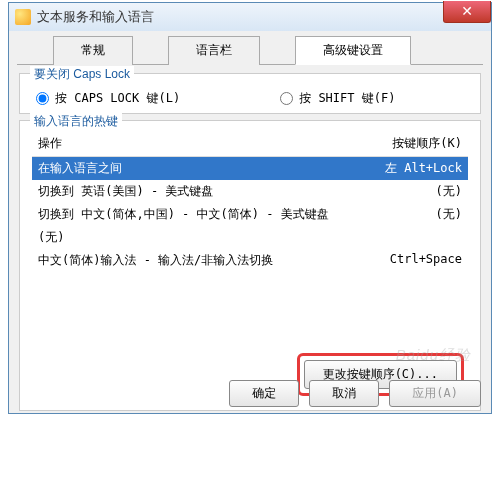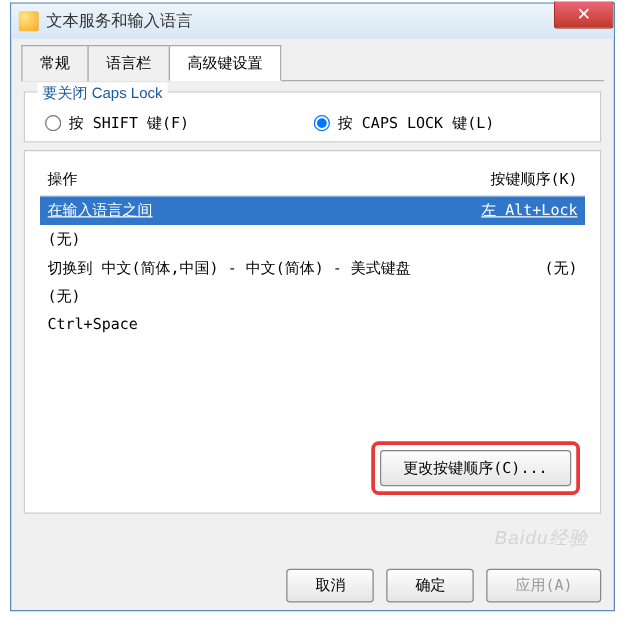--- a/index.html
+++ b/index.html
@@ -1,35 +1,35 @@
 <!DOCTYPE html>
 <html><head>
 <meta charset="utf-8">
 <style>
 * { box-sizing: border-box; margin: 0; padding: 0; }
 body { font-family: "Microsoft YaHei", SimSun, sans-serif; font-size: 12px; background: #fff; width: 500px; height: 500px; position: relative; }
-.window { position: absolute; left: 8px; top: 2px; width: 484px; height: 487px; border: 1px solid #5a8ab5; background: #f0f0f0; }
+.window { position: absolute; left: 8px; top: 2px; width: 484px; height: 412px; border: 1px solid #5a8ab5; background: #f0f0f0; }
 .titlebar { height: 28px; background: linear-gradient(#eef4fb, #d8e6f5); display: flex; align-items: center; padding-left: 6px; position: relative; }
 .titlebar-icon { width: 16px; height: 16px; background: radial-gradient(circle at 30% 30%, #ffe680, #f5a623); border-radius: 2px; margin-right: 6px; }
 .titlebar-text { color: #333; font-size: 13px; }
 .close-btn { position: absolute; right: 0; top: -2px; width: 48px; height: 22px; background: linear-gradient(#e67, #c0392b); border: 1px solid #a03020; border-top: none; border-radius: 0 0 3px 3px; color: #fff; text-align: center; line-height: 20px; font-size: 14px; }
 .content { padding: 4px 8px 8px 8px; }
 .tabs { display: flex; border-bottom: 1px solid #aaa; margin-bottom: 8px; }
-.tab { padding: 5px 14px; border: 1px solid #aaa; border-bottom: none; background: #f0f0f0; margin-right: -1px; position: relative; top: 1px; cursor: pointer; }
+.tab { padding: 5px 27px; border: 1px solid #aaa; border-bottom: none; background: #f0f0f0; margin-right: -1px; position: relative; top: 1px; cursor: pointer; margin-left: 36px; }
 .tab.active { background: #fff; border-bottom: 1px solid #fff; }
 .groupbox { border: 1px solid #ccc; margin: 6px 2px; padding: 10px 12px 0 12px; position: relative; background: #fff; }
 .groupbox-title { position: absolute; top: -8px; left: 10px; background: #fff; padding: 0 4px; color: #1a5a9e; font-size: 12px; }
 .radio-row { display: flex; gap: 100px; padding: 6px 4px; font-family: "MS Gothic", monospace; }
 .radio-opt { display: flex; align-items: center; gap: 4px; }
 .radio-opt input { margin-right: 2px; }
 .hotkey-header { display: flex; padding: 4px 6px; border-bottom: 1px solid #ddd; font-family: SimSun, monospace; gap: 20px; }
 .hotkey-header .col1 { flex: 1; }
 .hotkey-list { height: 190px; overflow: hidden; font-family: SimSun, monospace; font-size: 12px; }
 .hotkey-row { display: flex; padding: 3px 6px; }
-.hotkey-row.selected { background: #3177c9; color: #fff; text-decoration: underline; }
+.hotkey-row.selected { background: #3177c9; color: #fff; }
 .hotkey-row .col1 { flex: 1; white-space: nowrap; overflow: hidden; }
 .hotkey-row .col2 { text-align: right; white-space: nowrap; }
 .btn-area { text-align: right; padding: 6px 4px; }
 .highlight-box { border: 3px solid #e63939; border-radius: 6px; display: inline-block; padding: 4px; }
 .btn { background: linear-gradient(#fdfdfd, #e5e5e5); border: 1px solid #888; border-radius: 3px; padding: 5px 18px; font-size: 12px; cursor: pointer; font-family: SimSun, monospace; }
 .dialog-buttons { position: absolute; bottom: 6px; right: 10px; display: flex; gap: 10px; }
 .dialog-buttons .btn { padding: 4px 22px; }
 .btn.disabled { color: #999; }
 .watermark { position: absolute; right: 20px; bottom: 48px; font-size: 15px; color: rgba(160,160,160,0.35); font-style: italic; pointer-events: none; letter-spacing: 1px; }
 </style>
@@ -46,62 +46,65 @@
     <div class="tabs">
       <div class="tab">常规</div>
       <div class="tab">语言栏</div>
       <div class="tab active">高级键设置</div>
     </div>
 
     <div class="groupbox">
       <div class="groupbox-title">要关闭 Caps Lock</div>
       <div class="radio-row">
         <label class="radio-opt">
+          <input type="radio" name="cl" checked="" style="">
+          <span>按 CAPS LOCK 键(L)</span>
+        </label>
+        <label class="radio-opt">
           <input type="radio" name="cl" style="">
           <span>按 SHIFT 键(F)</span>
-        </label>
-        <label class="radio-opt">
-          <input type="radio" name="cl" checked="" style="">
-          <span>按 CAPS LOCK 键(L)</span>
         </label>
       </div>
     </div>
 
     <div class="groupbox" style="padding-bottom:8px">
+      <div class="groupbox-title">输入语言的热键</div>
       <div class="hotkey-header">
         <div class="col1">操作</div>
         <div class="col2">按键顺序(K)</div>
       </div>
       <div class="hotkey-list" id="hotkey-list">
           <div class="hotkey-row selected">
             <div class="col1">在输入语言之间</div>
             <div class="col2">左 Alt+Lock</div>
           </div>
           <div class="hotkey-row">
+            <div class="col1">切换到 英语(美国) - 美式键盘</div>
             <div class="col2">(无)</div>
           </div>
           <div class="hotkey-row">
             <div class="col1">切换到 中文(简体,中国) - 中文(简体) - 美式键盘</div>
             <div class="col2">(无)</div>
           </div>
           <div class="hotkey-row">
             <div class="col2">(无)</div>
           </div>
           <div class="hotkey-row">
+            <div class="col1">中文(简体)输入法 - 输入法/非输入法切换</div>
             <div class="col2">Ctrl+Space</div>
           </div>
         </div>
       <div class="btn-area">
         <span class="highlight-box">
           <button class="btn">更改按键顺序(C)...</button>
         </span>
       </div>
     </div>
   </div>
 
   <div class="dialog-buttons">
+    <button class="btn">确定</button>
     <button class="btn">取消</button>
-    <button class="btn">确定</button>
     <button class="btn disabled">应用(A)</button>
   </div>
 
   <div class="watermark">Baidu经验</div>
 </div>
 
 </body></html>

